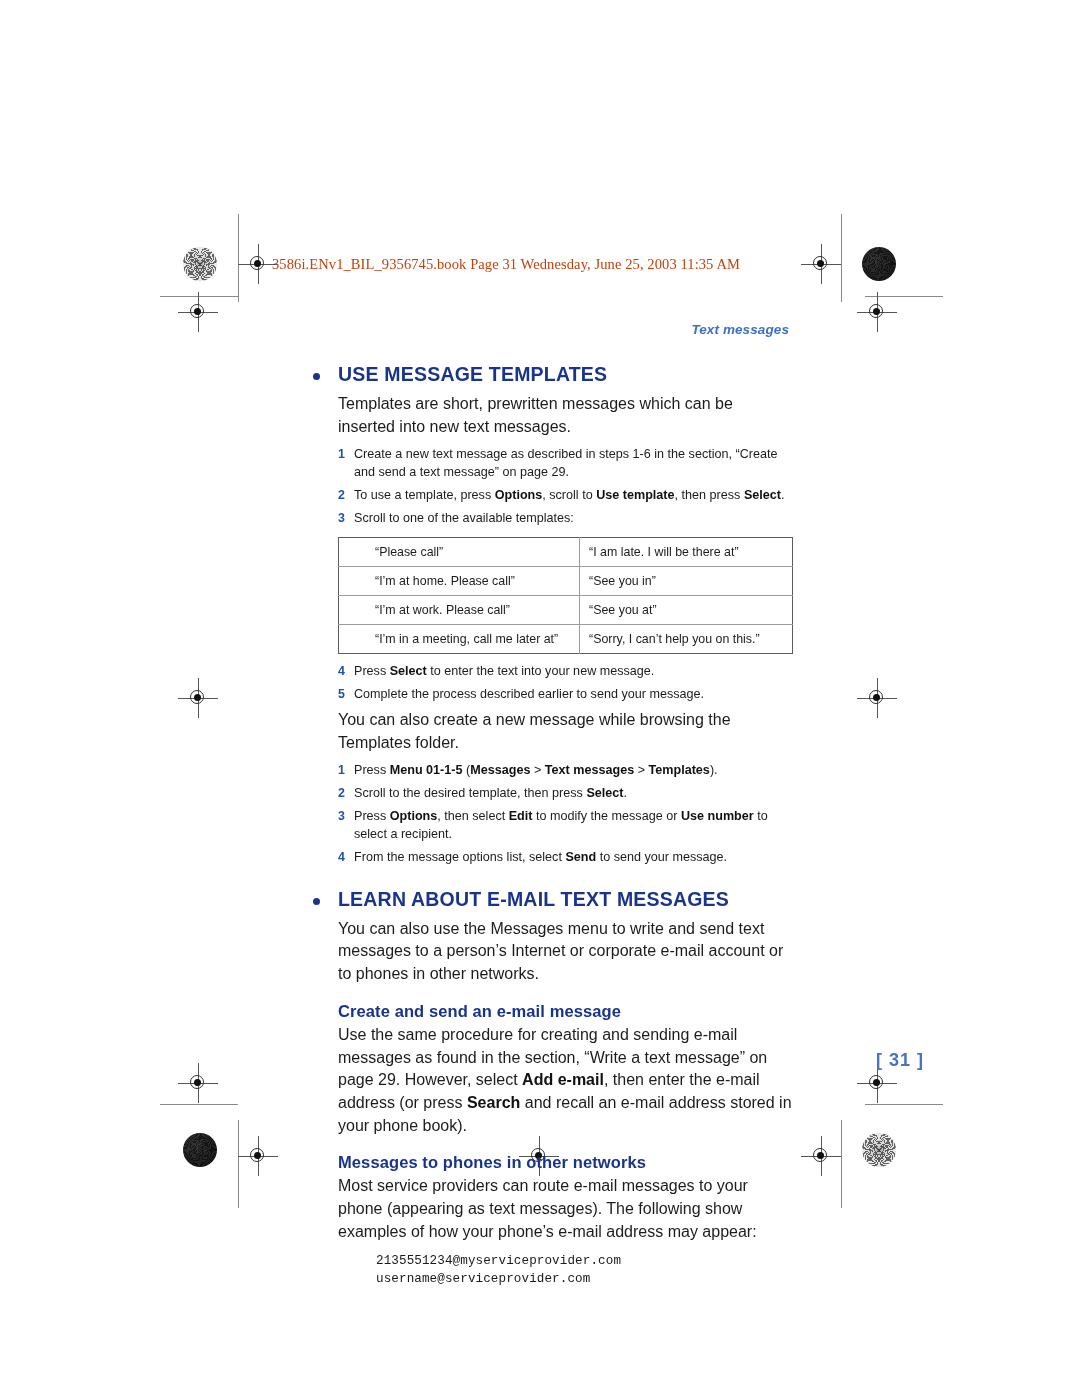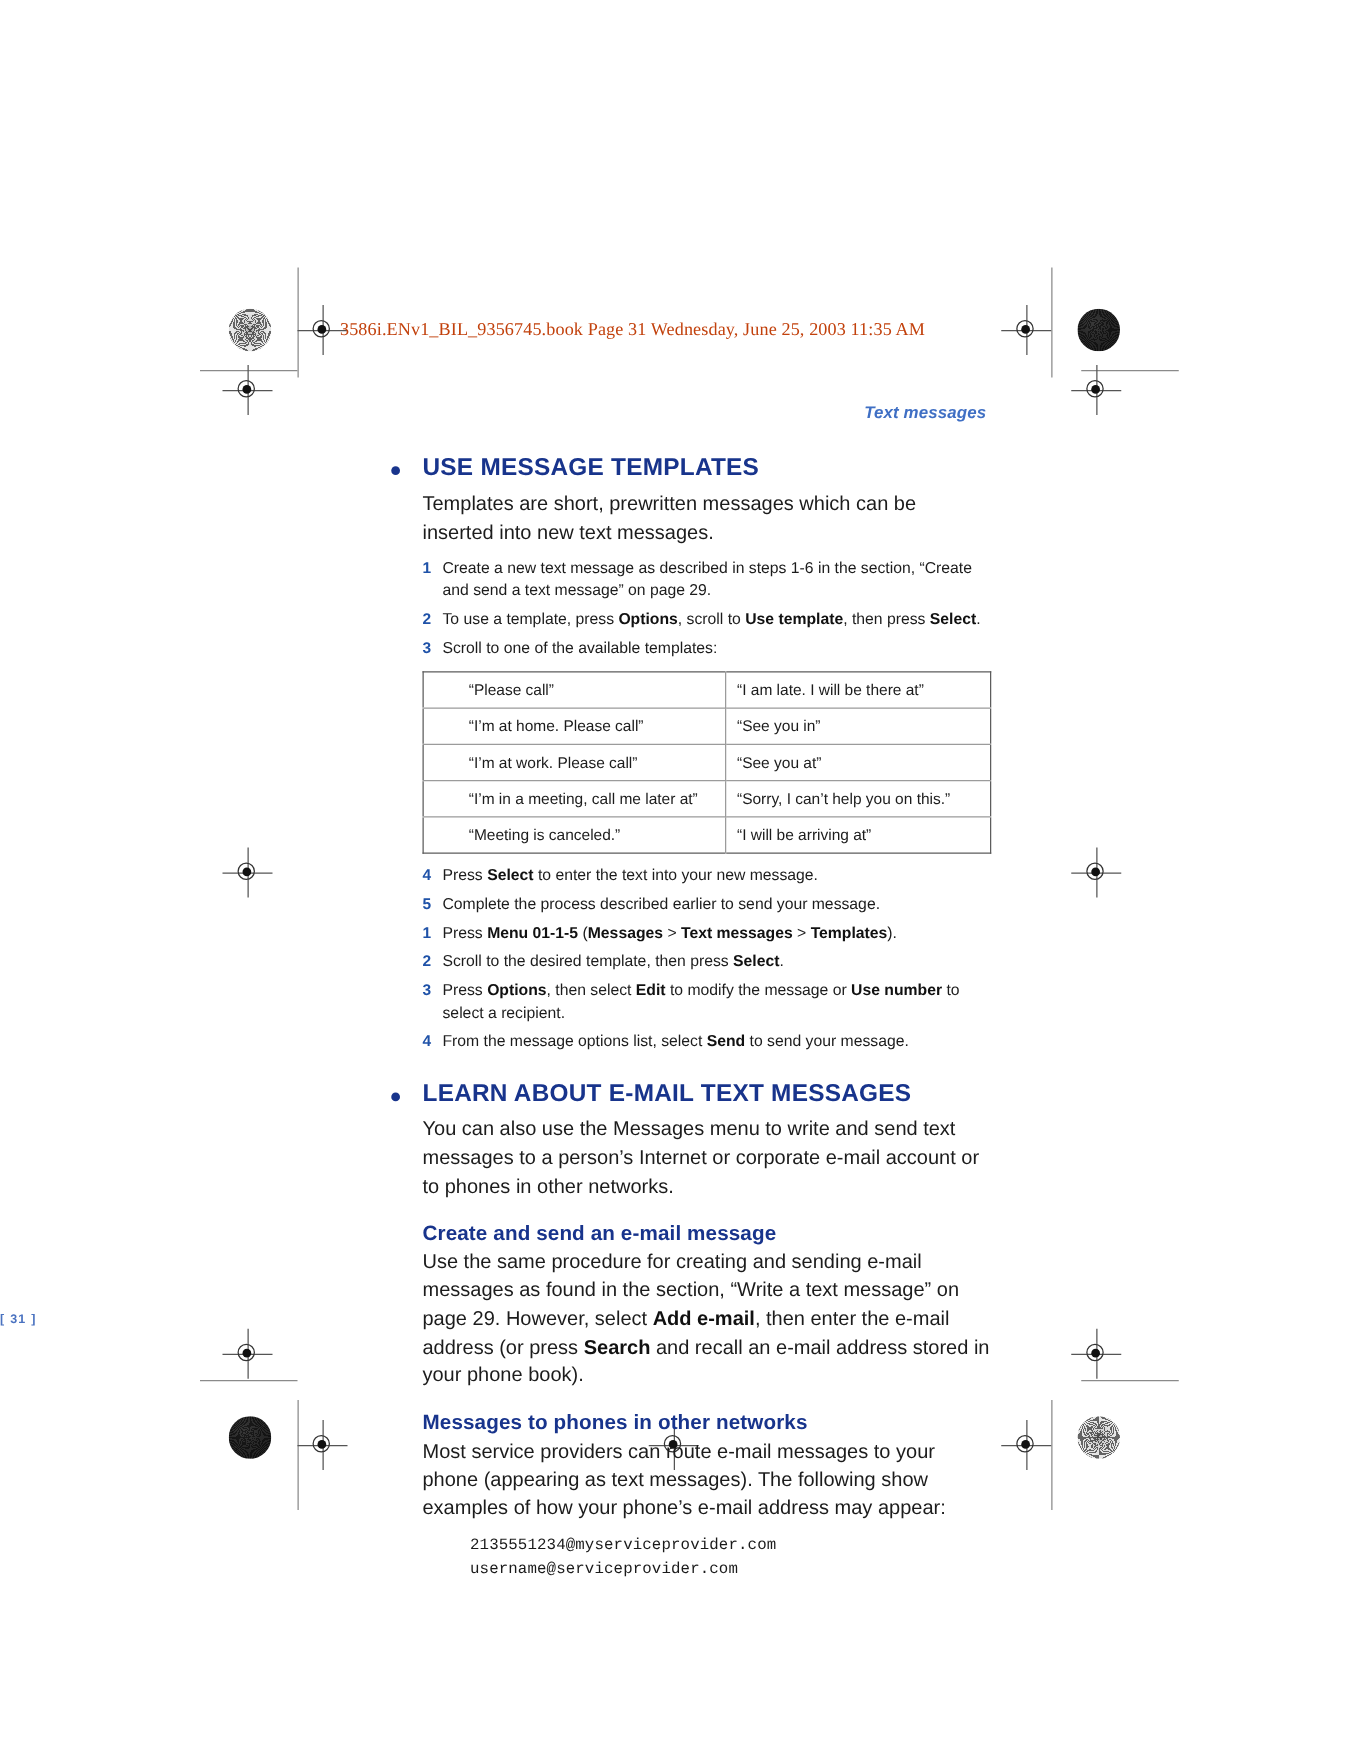--- a/index.html
+++ b/index.html
@@ -204,22 +204,22 @@
     line-height: 1.48;
     letter-spacing: 0.1px;
     color: #1a1a1a;
   }
 
   .pagenum {
     position: absolute;
     left: 0;
     top: 1050px;
     width: 924px;
-    text-align: left;
-    font-size: 10px;
+    text-align: right;
+    font-size: 18px;
     font-weight: bold;
     color: #4a72c0;
     letter-spacing: 1px;
   }
 </style>
 </head>
 <body>
 
 <div class="marks">
 
@@ -349,38 +349,35 @@
           <td class="c2">“See you in”</td>
         </tr>
         <tr>
           <td class="c1">“I’m at work. Please call”</td>
           <td class="c2">“See you at”</td>
         </tr>
         <tr>
           <td class="c1">“I’m in a meeting, call me later at”</td>
           <td class="c2">“Sorry, I can’t help you on this.”</td>
         </tr>
-        <tr>
-          <td class="c1">“Meeting is canceled.”</td>
-          <td class="c2">“I will be arriving at”</td>
-        </tr>
       </tbody>
     </table>
 
     <ol class="steps">
       <li>
         <span class="num">4</span>
         <span>Press <b>Select</b> to enter the text into your new message.</span>
       </li>
       <li>
         <span class="num">5</span>
         <span>Complete the process described earlier to send your message.</span>
       </li>
     </ol>
 
+    <p class="body">You can also create a new message while browsing the Templates folder.</p>
 
     <ol class="steps">
       <li>
         <span class="num">1</span>
         <span>Press <b>Menu 01-1-5</b> (<b>Messages</b> &gt; <b>Text messages</b> &gt; <b>Templates</b>).</span>
       </li>
       <li>
         <span class="num">2</span>
         <span>Scroll to the desired template, then press <b>Select</b>.</span>
       </li>

